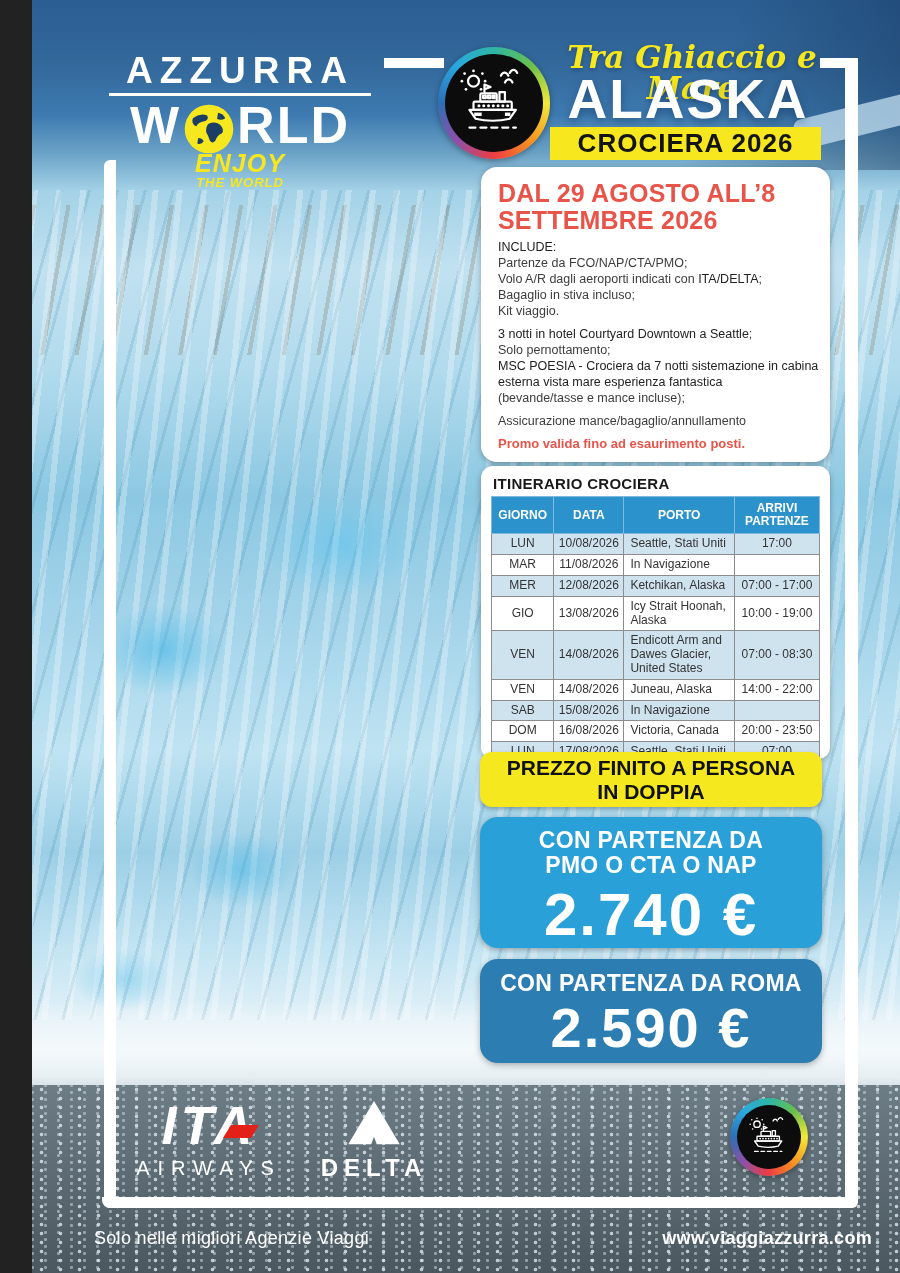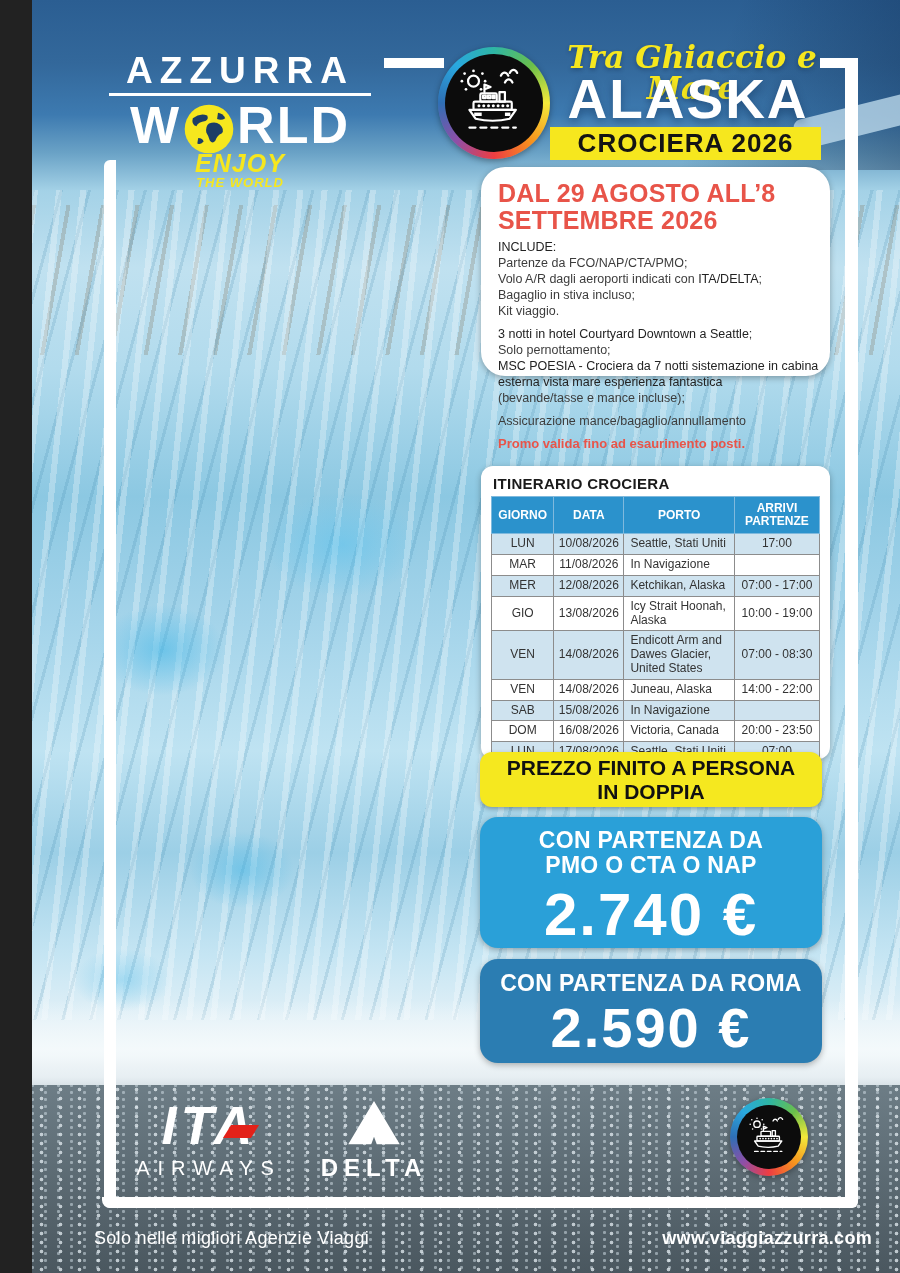--- a/index.html
+++ b/index.html
@@ -67,21 +67,21 @@
     font-family:"DejaVu Serif", serif;font-style:italic;font-weight:700;
     font-size:31px;color:#f6e71e;line-height:1;text-shadow:0 2px 4px rgba(0,20,50,.3);}
   .alaska{position:absolute;left:520px;top:72px;width:272px;text-align:center;
     font-size:55px;font-weight:900;color:#fff;letter-spacing:2px;line-height:1;
     text-shadow:0 4px 9px rgba(0,25,60,.35);}
   .crociera{position:absolute;left:518px;top:127px;width:271px;height:33px;background:#f6e71e;
     display:flex;align-items:center;justify-content:center;
     font-size:26px;font-weight:800;color:#141414;letter-spacing:1px;}
   
   .panel{position:absolute;background:#fff;box-shadow:0 2px 6px rgba(0,0,0,.3);}
-  .panel1{left:449px;top:167px;width:349px;height:209px;border-radius:24px;
+  .panel1{left:449px;top:167px;width:349px;height:295px;border-radius:16px;
     box-sizing:border-box;padding:13px 8px 8px 17px;}
   .date-h{color:#e85449;font-size:25px;font-weight:800;line-height:1.08;letter-spacing:.2px;margin-bottom:5px;}
   .inc{font-size:12.5px;line-height:16px;color:#3c3c3c;}
   .inc .b{font-weight:400;color:#222;}
   .gap{height:7px;}
   .promo{color:#e85449;font-weight:700;font-size:13px;margin-top:7px;}
   
   .panel2{left:449px;top:466px;width:349px;height:293px;border-radius:12px;
     box-sizing:border-box;padding:8px 10px;}
   .itin-title{font-size:15px;font-weight:800;color:#1a1a1a;letter-spacing:.3px;margin:1px 0 4px 2px;}

